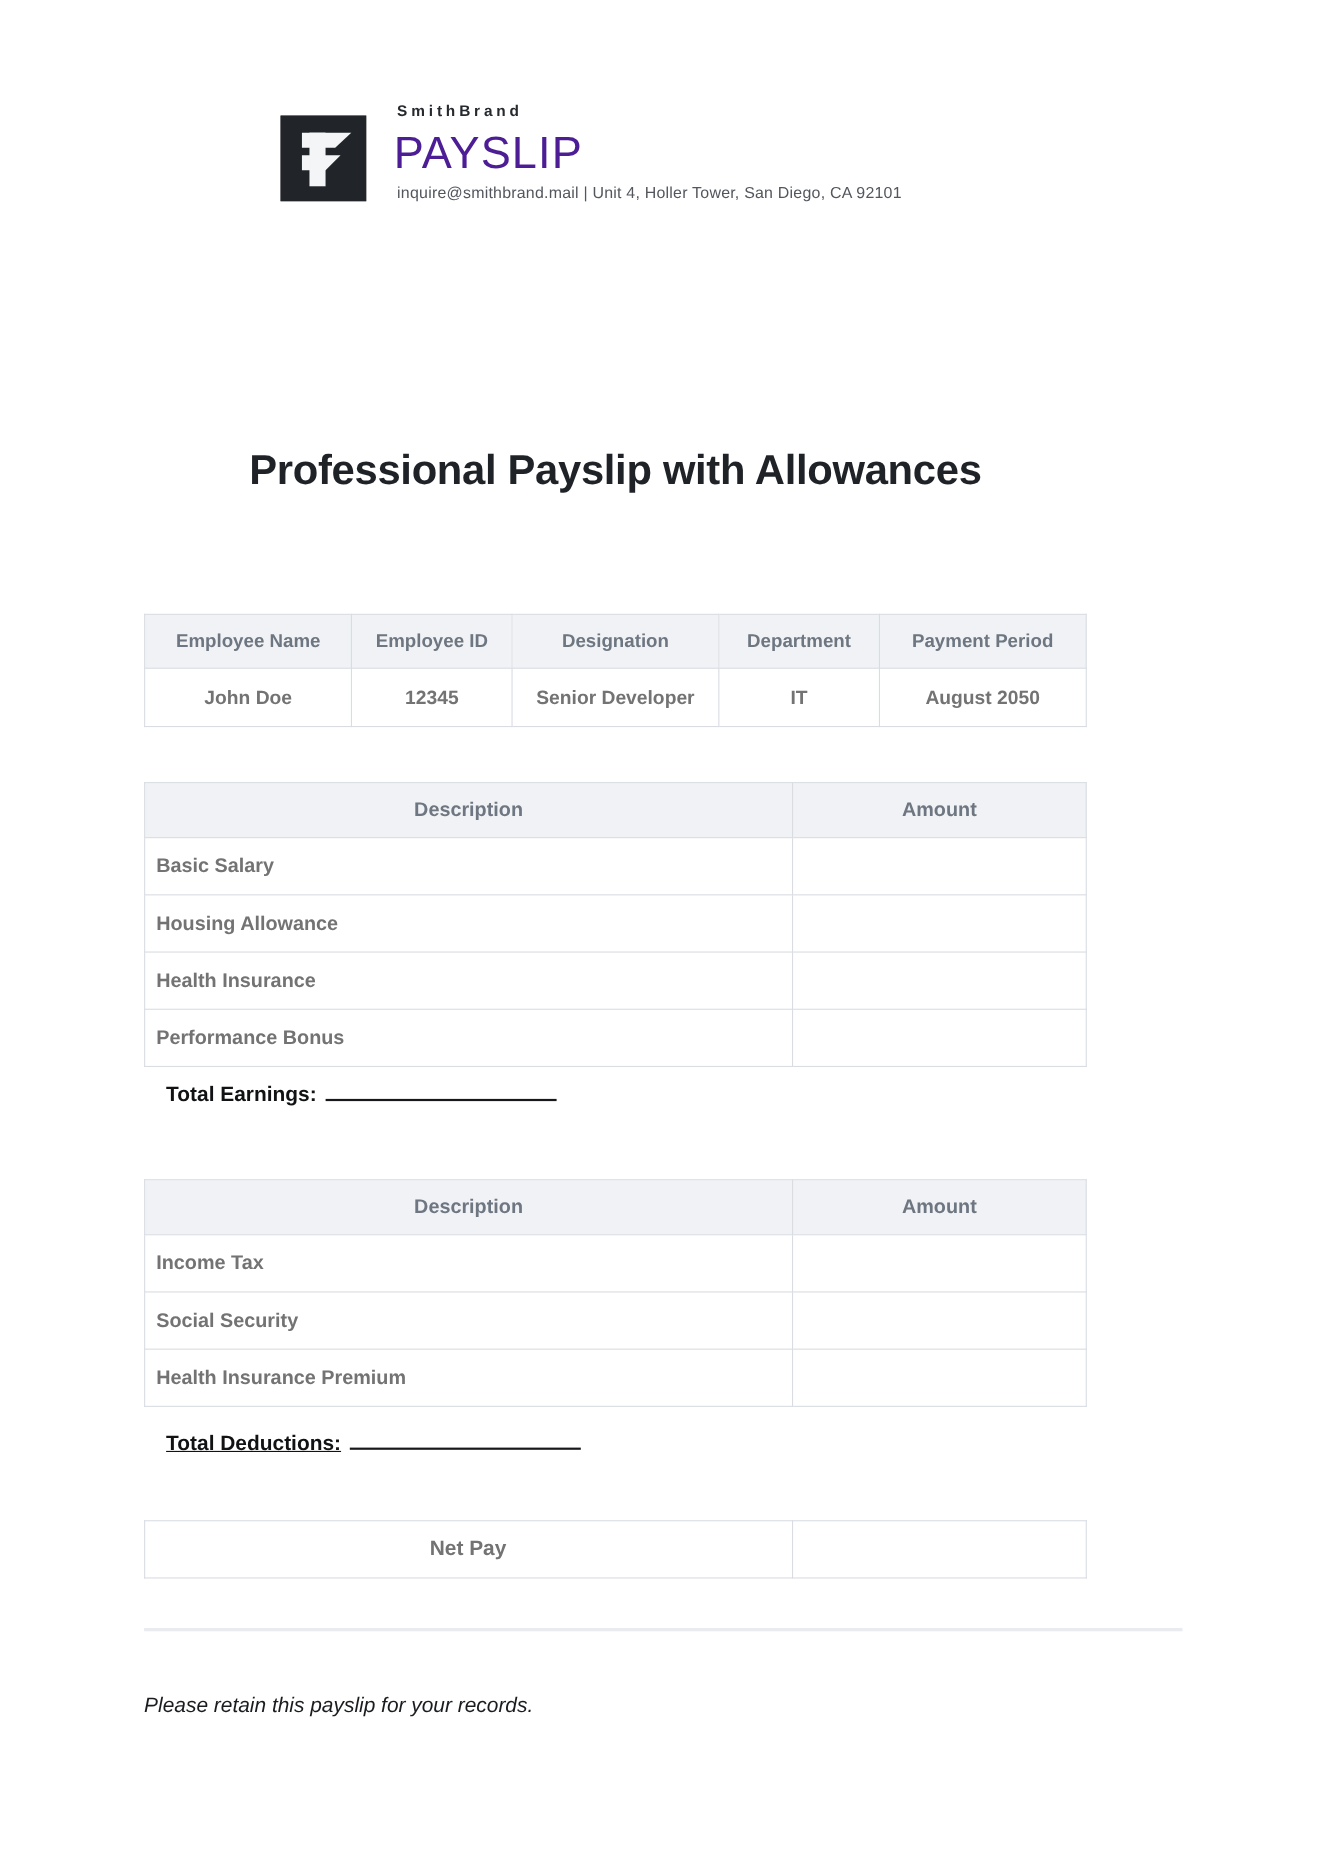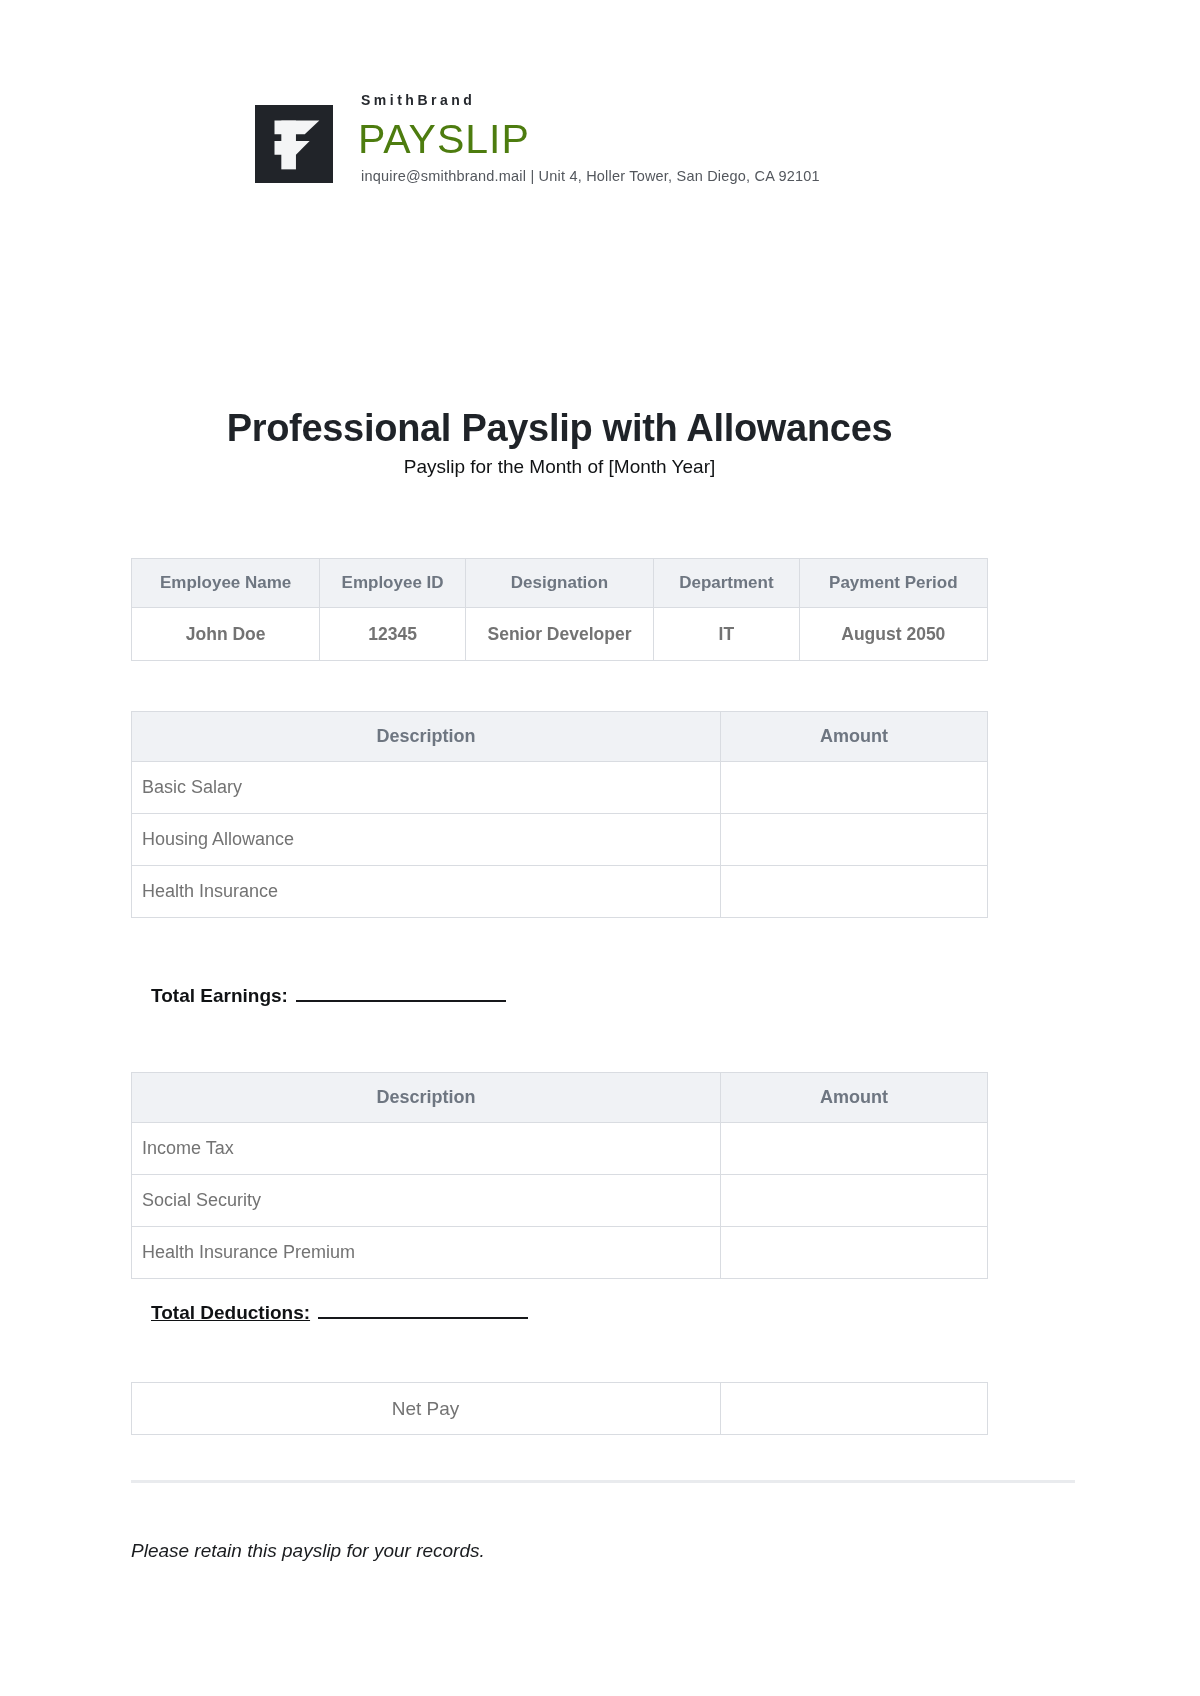--- a/index.html
+++ b/index.html
@@ -11,21 +11,21 @@
   .logo{
     position:absolute;left:255px;top:105px;width:78px;height:78px;
     background:#212429;display:flex;align-items:center;justify-content:center;
   }
   .brand-name{
     position:absolute;left:361px;top:92px;font-size:14px;font-weight:bold;
     letter-spacing:3.5px;color:#26292e;
   }
   .doc-type{
     position:absolute;left:358px;top:116px;font-size:41px;font-weight:400;
-    letter-spacing:1px;color:#4d7c0f;
+    letter-spacing:1px;color:#4c1d95;
   }
   .contact{
     position:absolute;left:361px;top:168px;font-size:14.5px;color:#53575d;letter-spacing:.2px;
   }
   .title{
     position:absolute;left:131px;top:405px;width:857px;margin:0;text-align:center;
     font-size:38px;line-height:46px;font-weight:bold;letter-spacing:-.3px;color:#1f2328;
   }
   .subtitle{
     position:absolute;left:131px;top:455px;width:857px;text-align:center;
@@ -42,21 +42,21 @@
   td{font-size:17.5px;color:#737373;}
   
   .emp{top:558px;}
   .emp th{height:48px;}
   .emp td{height:50px;text-align:center;font-weight:bold;}
   .emp col.c1{width:22%;} .emp col.c2{width:17%;} .emp col.c3{width:22%;}
   .emp col.c4{width:17%;} .emp col.c5{width:22%;}
   
   .amt col.cd{width:68.8%;} .amt col.ca{width:31.2%;}
   .amt th{height:49px;font-size:18px;}
-  .amt td{height:49px;font-size:18px;padding-left:10px;text-align:left;}
+  .amt td{height:49px;font-size:18px;padding-left:10px;text-align:left;font-weight:bold;}
   .earnings{top:711px;}
   .deductions{top:1072px;}
   .netpay{top:1382px;}
   .netpay td.center{text-align:center;padding-left:0;font-size:19px;}
   
   .total-line{position:absolute;left:131px;font-size:19px;font-weight:bold;color:#101214;margin-left:20px;}
   .total-earnings{top:985px;}
   .total-deductions{top:1302px;text-decoration:underline;}
   .fill-line{
     display:inline-block;width:210px;height:14px;margin-left:8px;
@@ -79,21 +79,20 @@
       <polygon points="10,8 33,8 25.5,15 10,15" fill="#f4f5f6"></polygon>
       <polygon points="10,18.5 28,18.5 21,25.5 10,25.5" fill="#f4f5f6"></polygon>
       <rect x="13.5" y="8" width="7.5" height="25" fill="#f4f5f6"></rect>
     </svg>
   </div>
   <div class="brand-name">SmithBrand</div>
   <div class="doc-type">PAYSLIP</div>
   <div class="contact">inquire@smithbrand.mail | Unit 4, Holler Tower, San Diego, CA 92101</div>
 
   <h1 class="title">Professional Payslip with Allowances</h1>
-  <div class="subtitle">Payslip for the Month of [Month Year]</div>
 
   <table class="tbl emp">
     <colgroup>
         <col class="c1">
         <col class="c2">
         <col class="c3">
         <col class="c4">
         <col class="c5">
       </colgroup>
     <thead>
@@ -133,20 +132,24 @@
         <td></td>
       </tr>
       <tr>
         <td>Housing Allowance</td>
         <td></td>
       </tr>
       <tr>
         <td>Health Insurance</td>
         <td></td>
       </tr>
+      <tr>
+        <td>Performance Bonus</td>
+        <td></td>
+      </tr>
     </tbody>
   </table>
 
   <div class="total-line total-earnings">
     <span>Total Earnings:</span><span class="fill-line"></span>
   </div>
 
   <table class="tbl amt deductions">
     <colgroup>
         <col class="cd">

